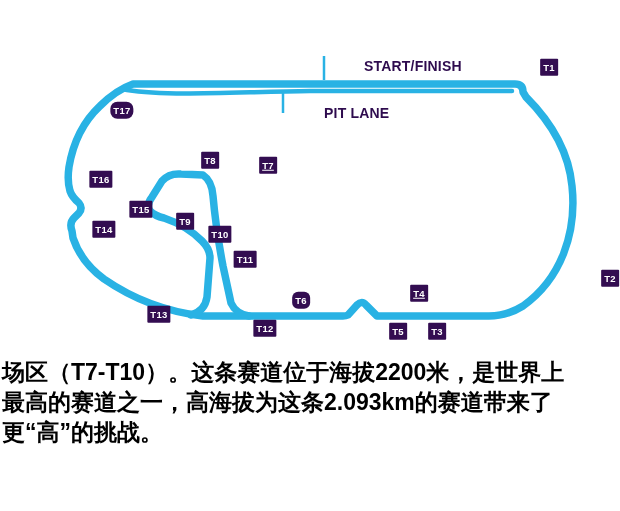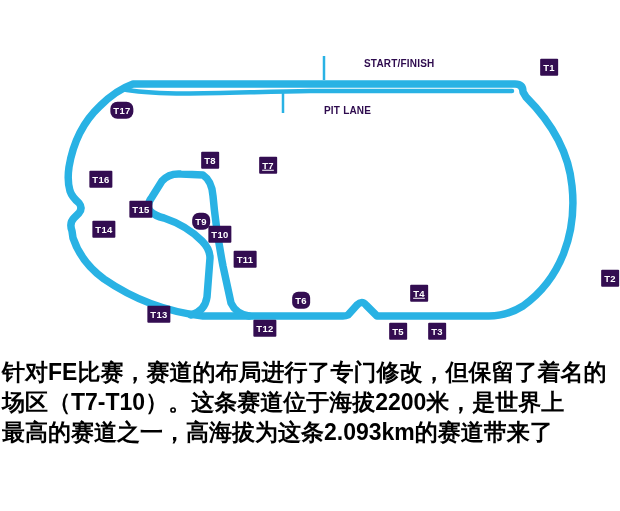--- a/index.html
+++ b/index.html
@@ -7,21 +7,21 @@
     position:relative;
     width:620px;height:511px;
     background:#fff;
     overflow:hidden;
     font-family:"Liberation Sans","DejaVu Sans",sans-serif;
   }
   .map{position:absolute;left:0;top:0;width:620px;height:360px;}
   .map svg{display:block;}
   .annotation{
     position:absolute;
-    font-size:10px;
+    font-size:14px;
     font-weight:bold;
     letter-spacing:.2px;
     color:var(--annotation,#2e0b4e);
     white-space:nowrap;
     padding-left:36px;
   }
   .annotation.startfinish{left:328px;top:58px;}
   .annotation.pitlane{left:288px;top:105px;}
   .turn-marker{
     position:absolute;
@@ -93,31 +93,31 @@
 
     <div>
         <div class="turn-marker" style="left: 503px; top: 67px;">T1</div>
         <div class="turn-marker" style="left: 564px; top: 278px;">T2</div>
         <div class="turn-marker" style="left: 391px; top: 331px;">T3</div>
         <div class="turn-marker" style="left: 373px; top: 293px; text-decoration: underline;">T4</div>
         <div class="turn-marker" style="left: 352px; top: 331px;">T5</div>
         <div class="turn-marker" style="left: 255px; top: 300px; border-radius: 6px;">T6</div>
         <div class="turn-marker" style="left: 222px; top: 165px; text-decoration: underline;">T7</div>
         <div class="turn-marker" style="left: 164px; top: 160px;">T8</div>
-        <div class="turn-marker" style="left: 155px; top: 221px; border-radius: 7px;">T9</div>
+        <div class="turn-marker" style="left: 139px; top: 221px;">T9</div>
         <div class="turn-marker" style="left: 174px; top: 234px;">T10</div>
         <div class="turn-marker" style="left: 199px; top: 259px;">T11</div>
         <div class="turn-marker" style="left: 219px; top: 328px;">T12</div>
         <div class="turn-marker" style="left: 113px; top: 314px; text-align: center;">T13</div>
         <div class="turn-marker" style="left: 58px; top: 229px;">T14</div>
         <div class="turn-marker" style="left: 95px; top: 209px;">T15</div>
         <div class="turn-marker" style="left: 55px; top: 179px;">T16</div>
         <div class="turn-marker" style="left: 76px; top: 110px; border-radius: 7px;">T17</div>
       </div>
   </div>
 
   <div class="description">
-      <div class="desc-line">针对FE比赛，赛道的布局进行了专门修改，但保留了着名的</div>
       <div class="desc-line">场区（T7-T10）。这条赛道位于海拔2200米，是世界上</div>
       <div class="desc-line">最高的赛道之一，高海拔为这条2.093km的赛道带来了</div>
+      <div class="desc-line">更“高”的挑战。</div>
     </div>
 
 </div>
 
 </body></html>

